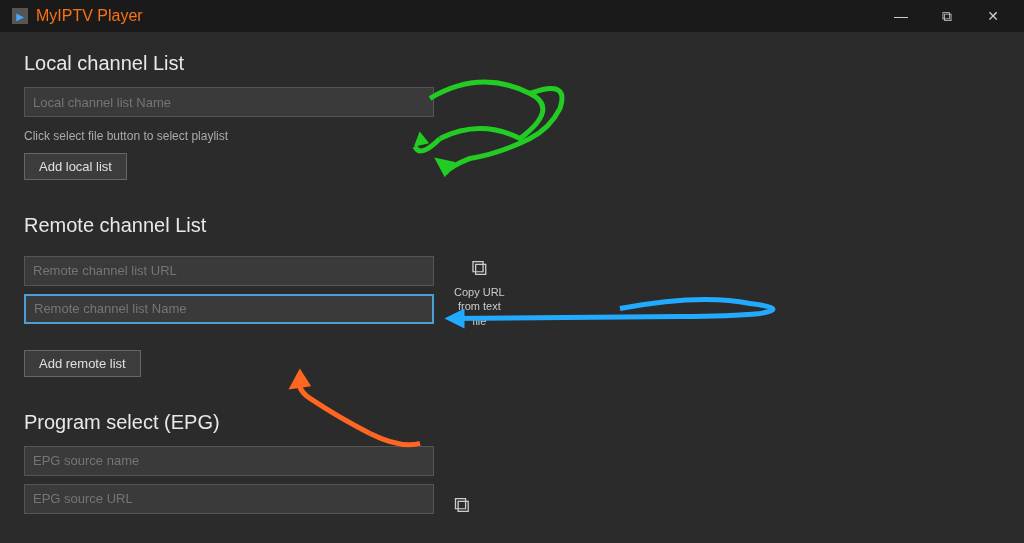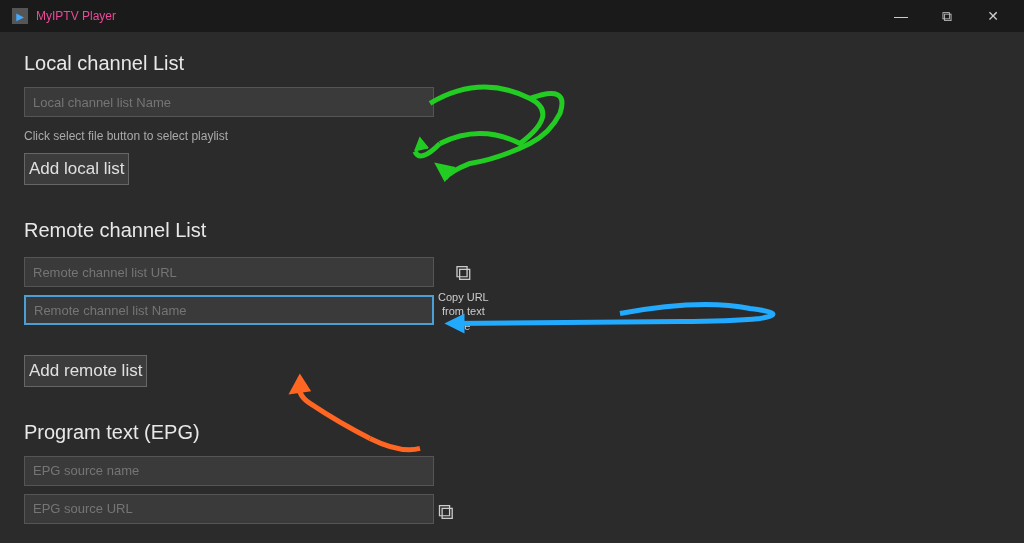--- a/index.html
+++ b/index.html
@@ -32,22 +32,22 @@
 
     .title-bar-icon {
       width: 16px;
       height: 16px;
       background: #555;
       display: flex; align-items:center; justify-content: center;
       font-size: 10px;
     }
 
     .title-bar-title {
-      font-size: 12px;
-      color: #ec4899;
+      font-size: 16px;
+      color: #f97316;
     }
 
     .title-bar-controls {
       display: flex;
       gap: 0;
     }
 
     .title-bar-btn {
       width: 46px;
       height: 32px;
@@ -86,21 +86,22 @@
       outline: none;
     }
 
     .input-field.highlighted {
       border-color: #4a9fd4;
       border-width: 2px;
     }
 
     .input-row {
       display: flex;
-      align-items: center;
+      align-items: flex-end;
+      gap: 16px;
       margin-bottom: 4px;
     }
 
     .inputs-col {
       display: flex;
       flex-direction: column;
     }
 
     .file-btn-col {
       display: flex;
@@ -149,22 +150,22 @@
     .hint-text {
       font-size: 12px;
       color: #aaa;
       margin-bottom: 10px;
     }
 
     .action-btn {
       background: #3c3c3c;
       border: 1px solid #666;
       color: #e0e0e0;
-      padding: 5px 4px;
-      font-size: 17px;
+      padding: 5px 14px;
+      font-size: 13px;
       cursor: pointer;
       margin-bottom: 20px;
     }
 
     .section-divider {
       margin-bottom: 14px;
     }
 
     
     .arrows-overlay {
@@ -221,21 +222,21 @@
             <span>from text</span><br>
             <span>file</span>
           </span>
         </button>
       </div>
     </div>
     <button class="action-btn" style="margin-top:14px;">Add remote list</button>
   </div>
 
   <div class="section-divider">
-    <h2 class="section-title">Program text (EPG)</h2>
+    <h2 class="section-title">Program select (EPG)</h2>
     <div class="input-row">
       <div class="inputs-col">
         <input class="input-field" type="text" placeholder="EPG source name" style="">
         <input class="input-field" type="text" placeholder="EPG source URL" style="">
       </div>
       <div class="file-btn-col">
         <button class="icon-btn" style="margin-top:34px;">
           <span class="icon-copy">⧉</span>
         </button>
       </div>

